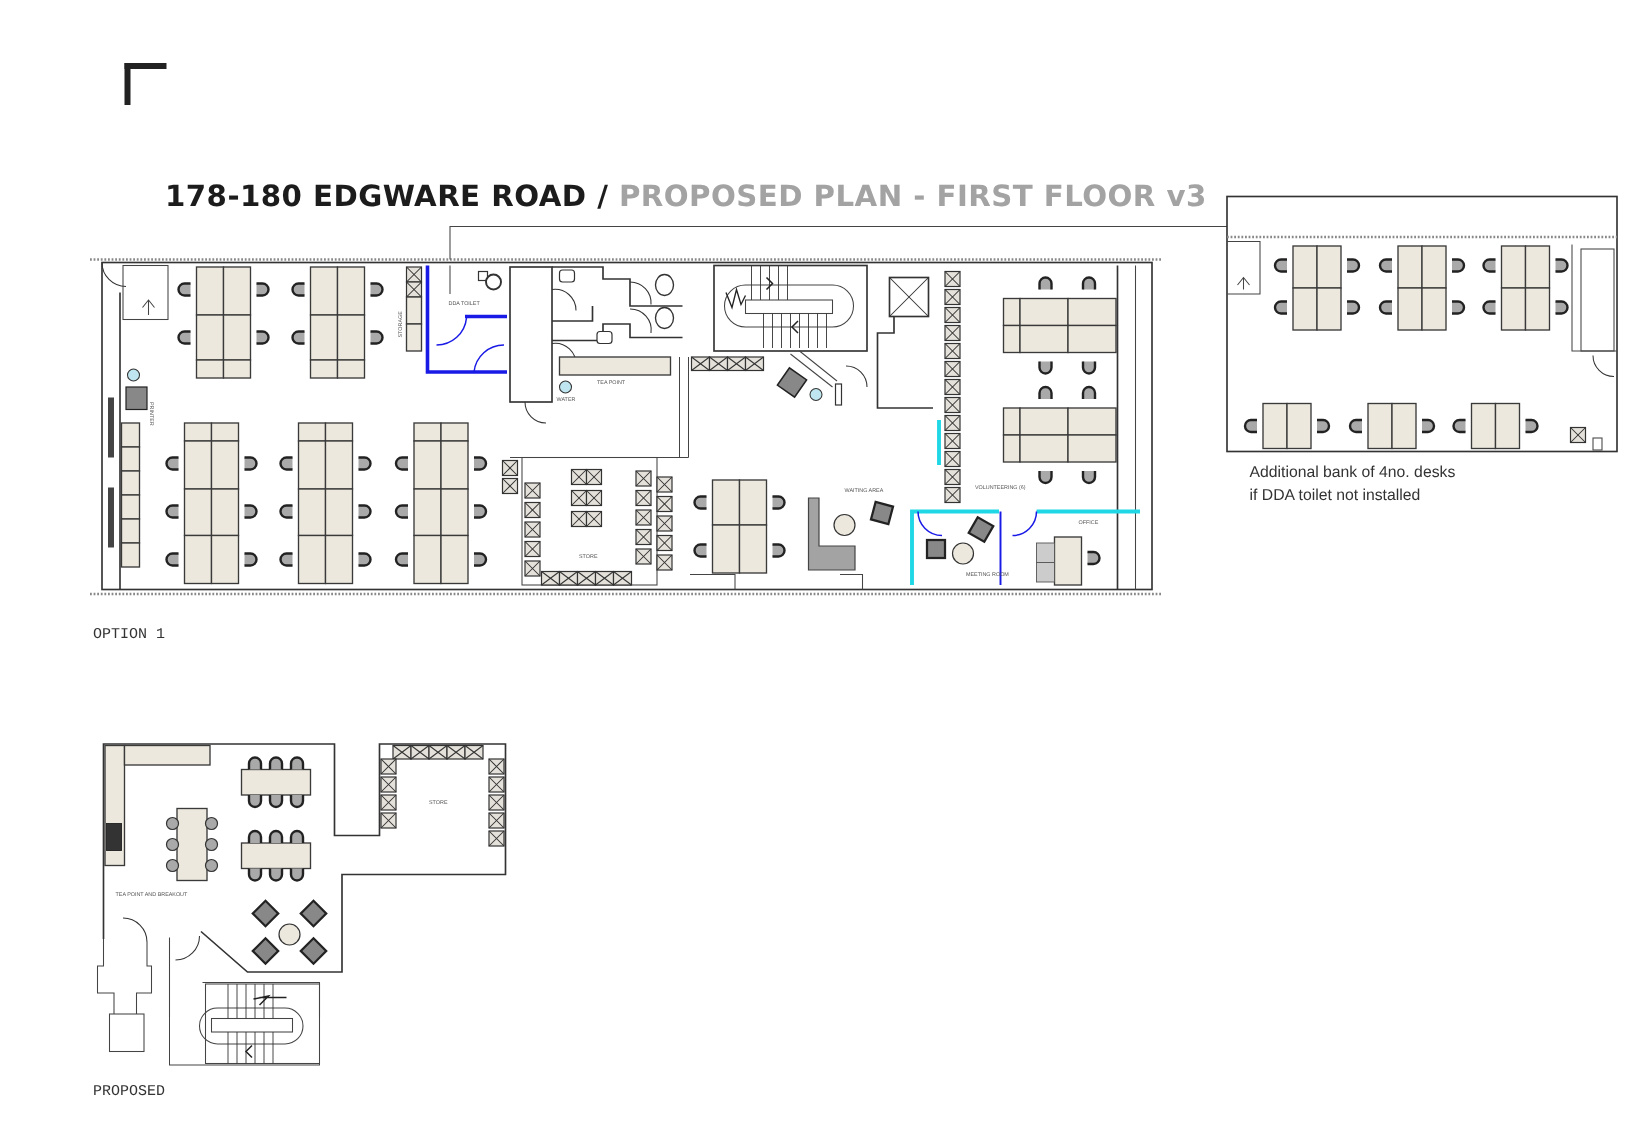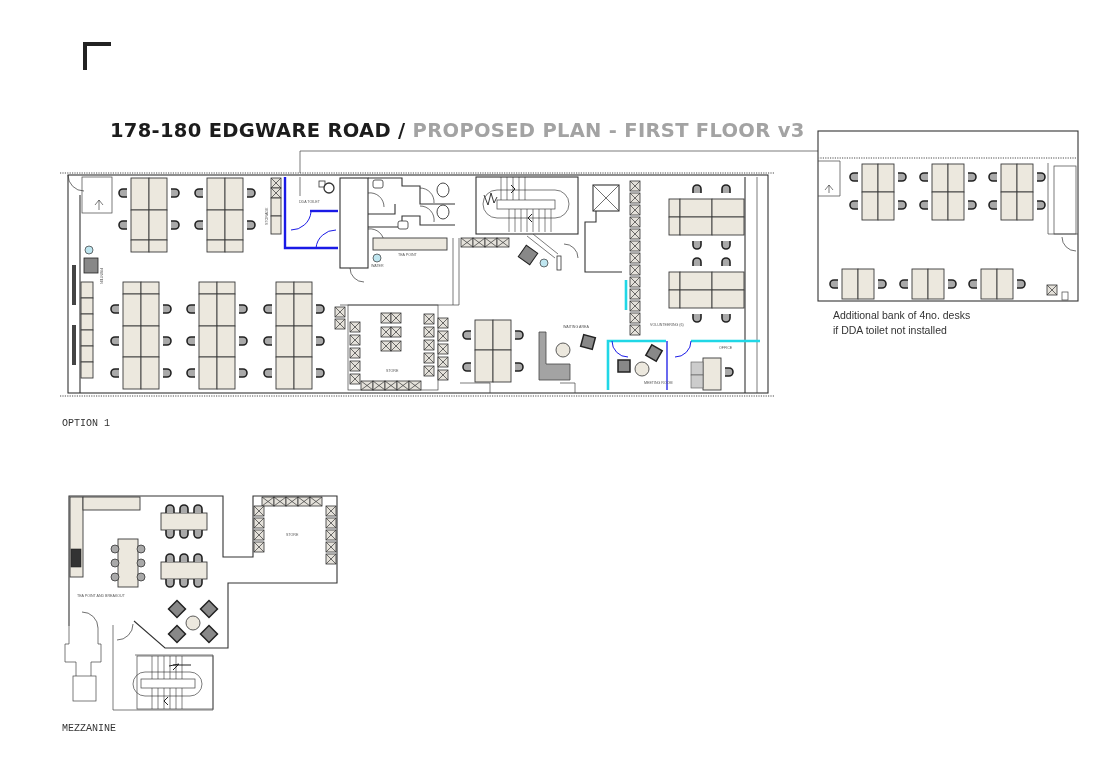--- a/index.html
+++ b/index.html
@@ -510,13 +510,13 @@
     <path d="M169,666 l10,-2 l-6,6 M173,665 h18" fill="none" stroke="#222" stroke-width="1"></path>
     <path d="M168,697 l-4,4 l4,4" fill="none" stroke="#222" stroke-width="1"></path>
   </g>
 </svg>
 
 <div class="caption" style="left:62px; top:418px;">OPTION 1</div>
 <div class="note">
   <div>Additional bank of 4no. desks</div>
   <div>if DDA toilet not installed</div>
 </div>
-<div class="caption" style="left:62px; top:723px;">MEZZANINE</div>
+<div class="caption" style="left:62px; top:723px;">PROPOSED</div>
 
 </body></html>

